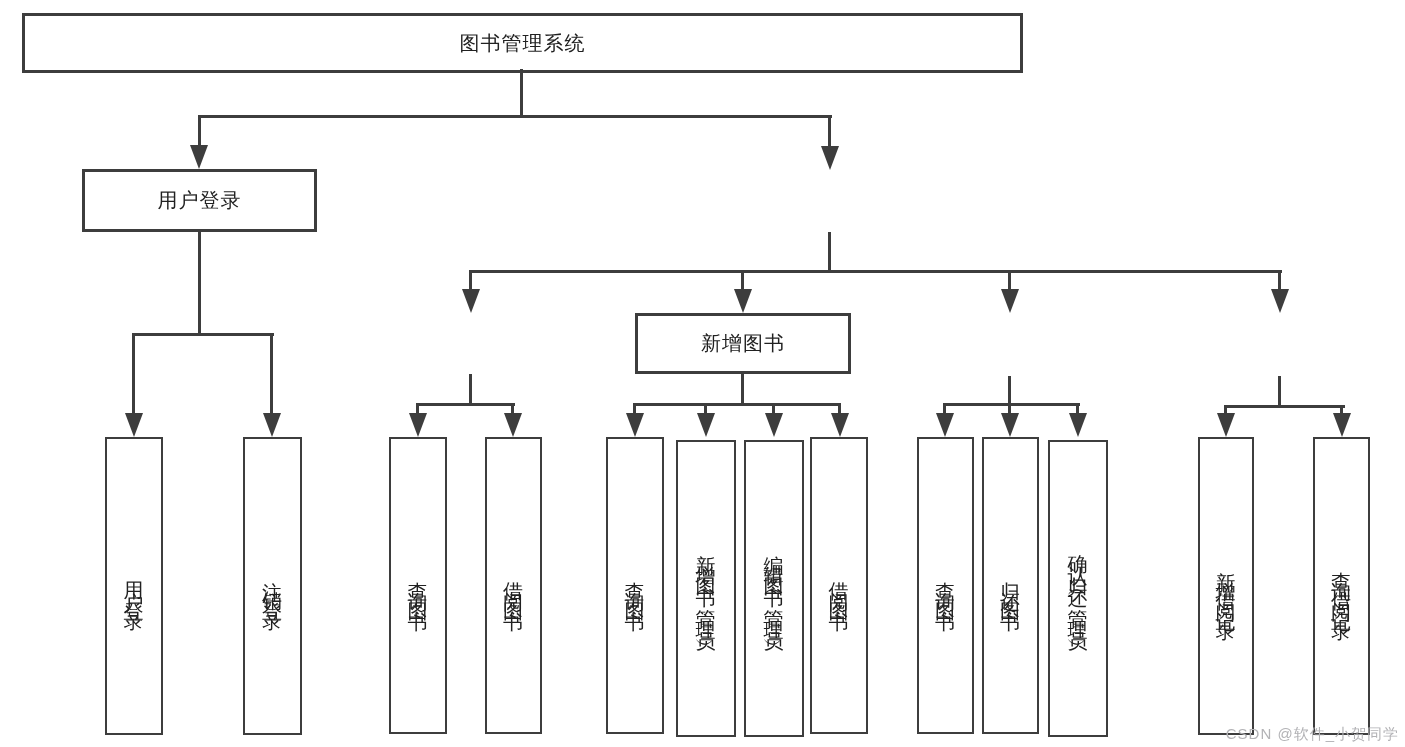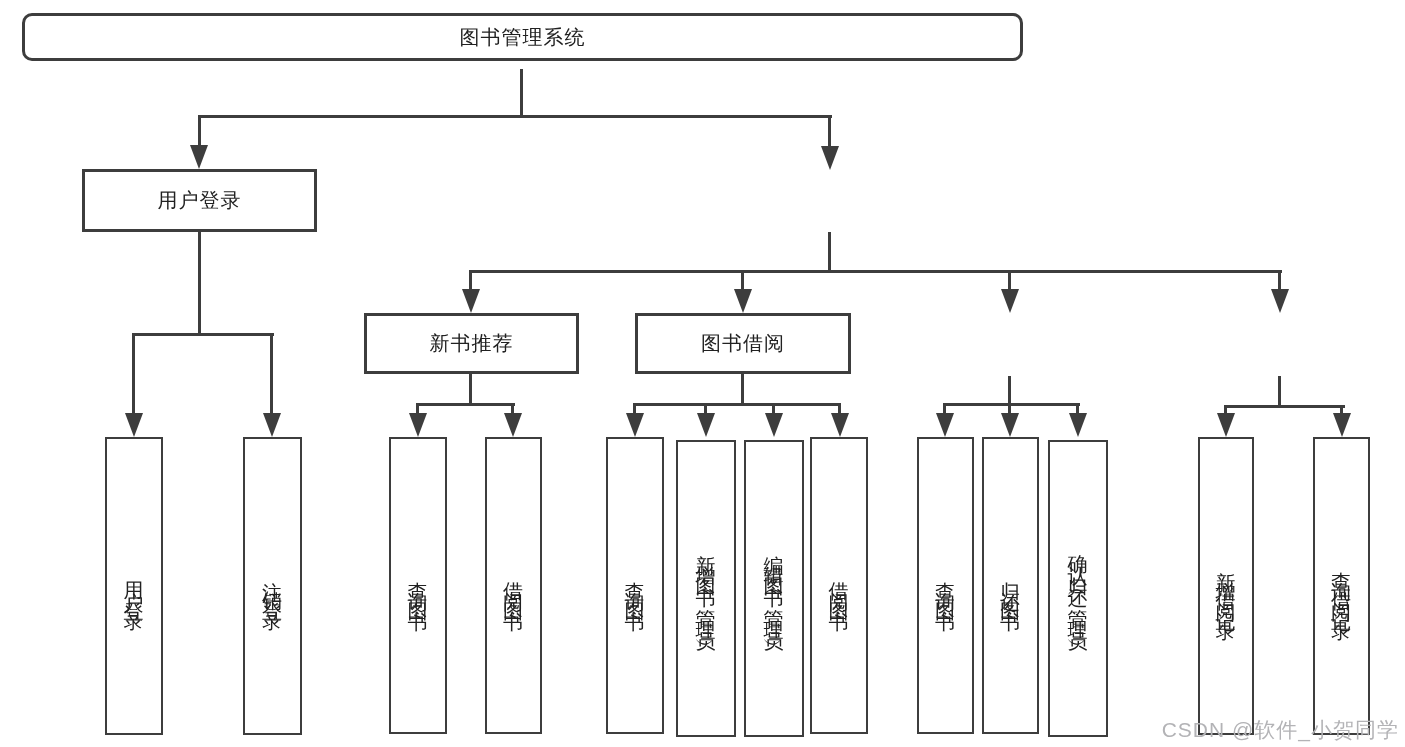--- a/index.html
+++ b/index.html
@@ -25,30 +25,30 @@
     font-size:20px;letter-spacing:10px;line-height:1;
   }
   .vline{position:absolute;width:3px;background:var(--line);}
   .hline{position:absolute;height:3px;background:var(--line);}
   .arrow{
     position:absolute;width:0;height:0;
     border-left:9px solid transparent;border-right:9px solid transparent;
     border-top:24px solid var(--line);
   }
   .watermark{
-    position:absolute;right:6px;bottom:3px;font-size:21px;
+    position:absolute;right:6px;bottom:3px;font-size:15px;
     color:var(--watermark);letter-spacing:1px;white-space:nowrap;margin-top:32px;
   }
 </style>
 </head>
 <body>
 
 <div id="canvas">
 
-  <div class="box" style="left:22px;top:13px;width:1001px;height:48px;border-radius:10px;">
+  <div class="box" style="left:22px;top:13px;width:1001px;height:60px;">
     <span>图书管理系统</span>
   </div>
 
   <div class="vline" style="left:520px;top:69px;height:48px;"></div>
   <div class="hline" style="left:198px;top:115px;width:634px;"></div>
   <div class="vline" style="left:198px;top:115px;height:33px;"></div>
   <div class="arrow" style="left:190px;top:145px;"></div>
   <div class="vline" style="left:828px;top:115px;height:33px;"></div>
   <div class="arrow" style="left:821px;top:146px;"></div>
 
@@ -67,25 +67,22 @@
   <div class="hline" style="left:469px;top:270px;width:813px;"></div>
   <div class="vline" style="left:469px;top:270px;height:22px;"></div>
   <div class="arrow" style="left:462px;top:289px;"></div>
   <div class="vline" style="left:741px;top:270px;height:22px;"></div>
   <div class="arrow" style="left:734px;top:289px;"></div>
   <div class="vline" style="left:1008px;top:270px;height:22px;"></div>
   <div class="arrow" style="left:1001px;top:289px;"></div>
   <div class="vline" style="left:1278px;top:270px;height:22px;"></div>
   <div class="arrow" style="left:1271px;top:289px;"></div>
 
-  <div class="box" style="left:364px;top:313px;width:215px;height:61px;">
-    <span>新书推荐</span>
-  </div>
   <div class="box" style="left:635px;top:313px;width:216px;height:61px;">
-    <span>图书借阅</span>
+    <span>新增图书</span>
   </div>
 
   <div class="vline" style="left:469px;top:374px;height:32px;"></div>
   <div class="hline" style="left:416px;top:403px;width:99px;"></div>
   <div class="vline" style="left:416px;top:403px;height:12px;"></div>
   <div class="arrow" style="left:409px;top:413px;"></div>
   <div class="vline" style="left:511px;top:403px;height:12px;"></div>
   <div class="arrow" style="left:504px;top:413px;"></div>
 
   <div class="vline" style="left:741px;top:374px;height:32px;"></div>

